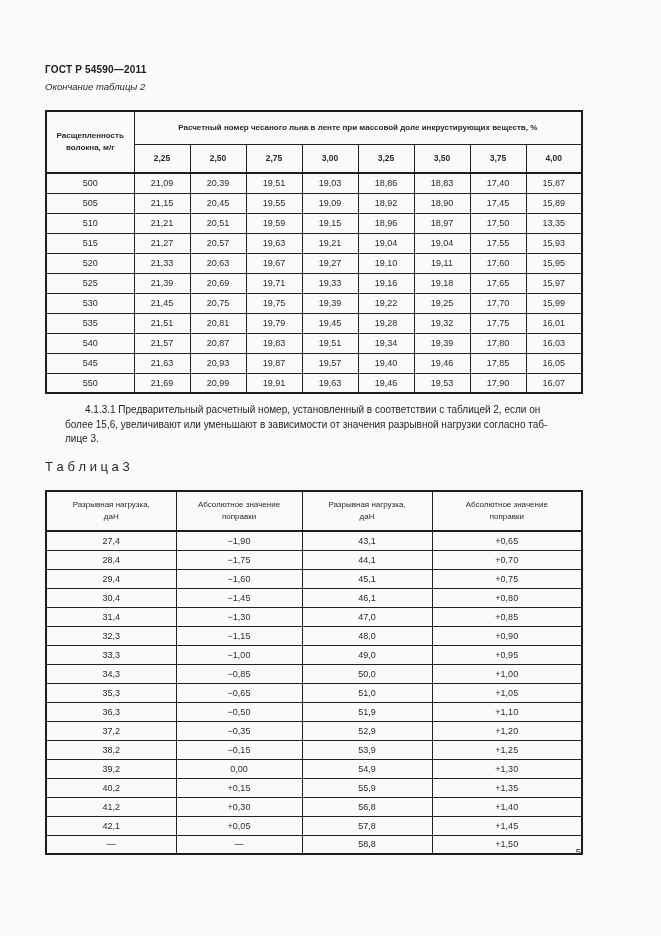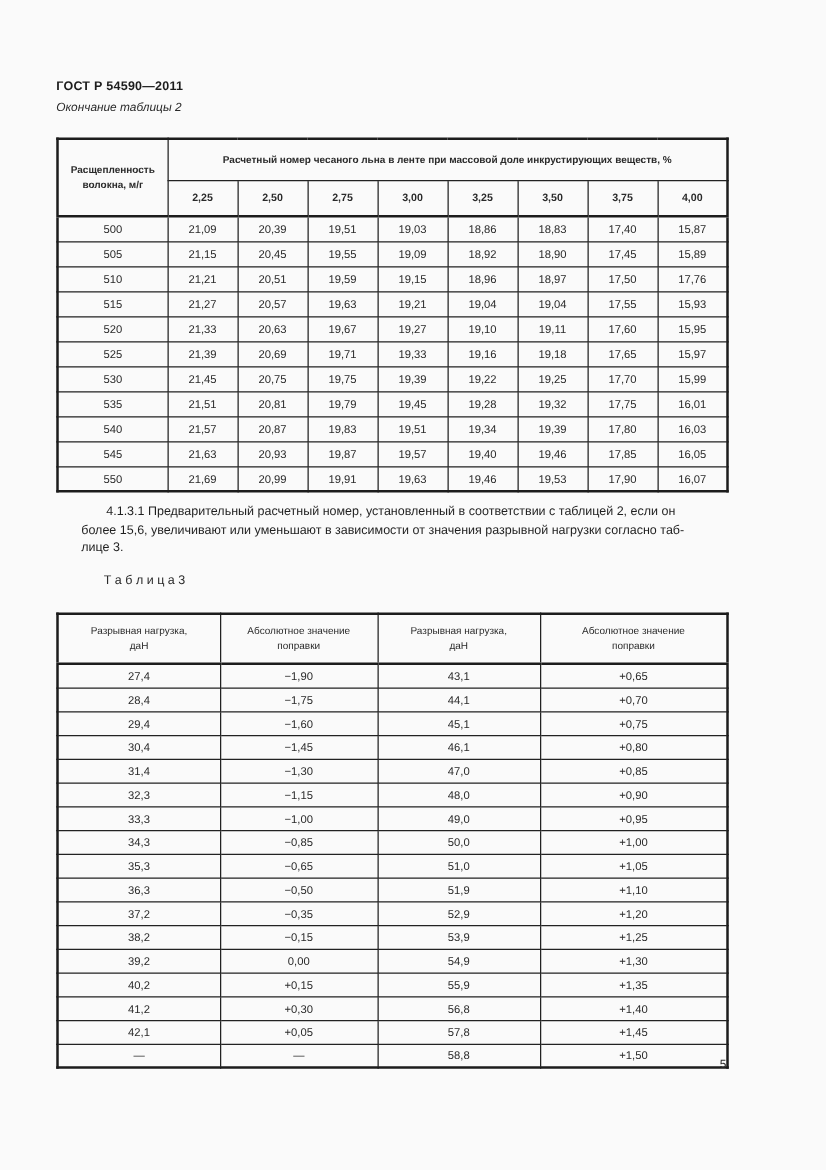--- a/index.html
+++ b/index.html
@@ -37,21 +37,21 @@
   .table2 tbody tr{height:20px;}
   .table2 td{font-size:9px;}
   .pre{white-space:pre-line;}
   .para{
     position:absolute;top:403px;left:45px;width:540px;
     font-size:10px;line-height:14.5px;color:#1f1f1f;
     white-space:pre-line;text-indent:20px;margin-left:20px;
   }
   .t3-caption{
     position:absolute;top:459px;left:45px;
-    font-size:10px;color:#2a2a2a;margin-left:38px;
+    font-size:13px;color:#2a2a2a;
   }
   .table3{position:absolute;top:490px;left:45px;width:536px;border:2px solid #1c1c1c;}
   .table3 thead tr{height:40px;}
   .table3 th{font-weight:normal;font-size:8px;line-height:1.5;border-bottom:2.5px solid #1c1c1c;}
   .table3 tbody tr{height:19px;}
   .table3 td{font-size:9px;}
   .page-number{
     position:absolute;top:846px;left:45px;width:536px;
     text-align:right;font-size:9.5px;color:#2a2a2a;
   }
@@ -119,21 +119,21 @@
         </tr>
         <tr>
           <td>510</td>
           <td>21,21</td>
           <td>20,51</td>
           <td>19,59</td>
           <td>19,15</td>
           <td>18,96</td>
           <td>18,97</td>
           <td>17,50</td>
-          <td>17,76</td>
+          <td>13,35</td>
         </tr>
         <tr>
           <td>515</td>
           <td>21,27</td>
           <td>20,57</td>
           <td>19,63</td>
           <td>19,21</td>
           <td>19,04</td>
           <td>19,04</td>
           <td>17,55</td>

